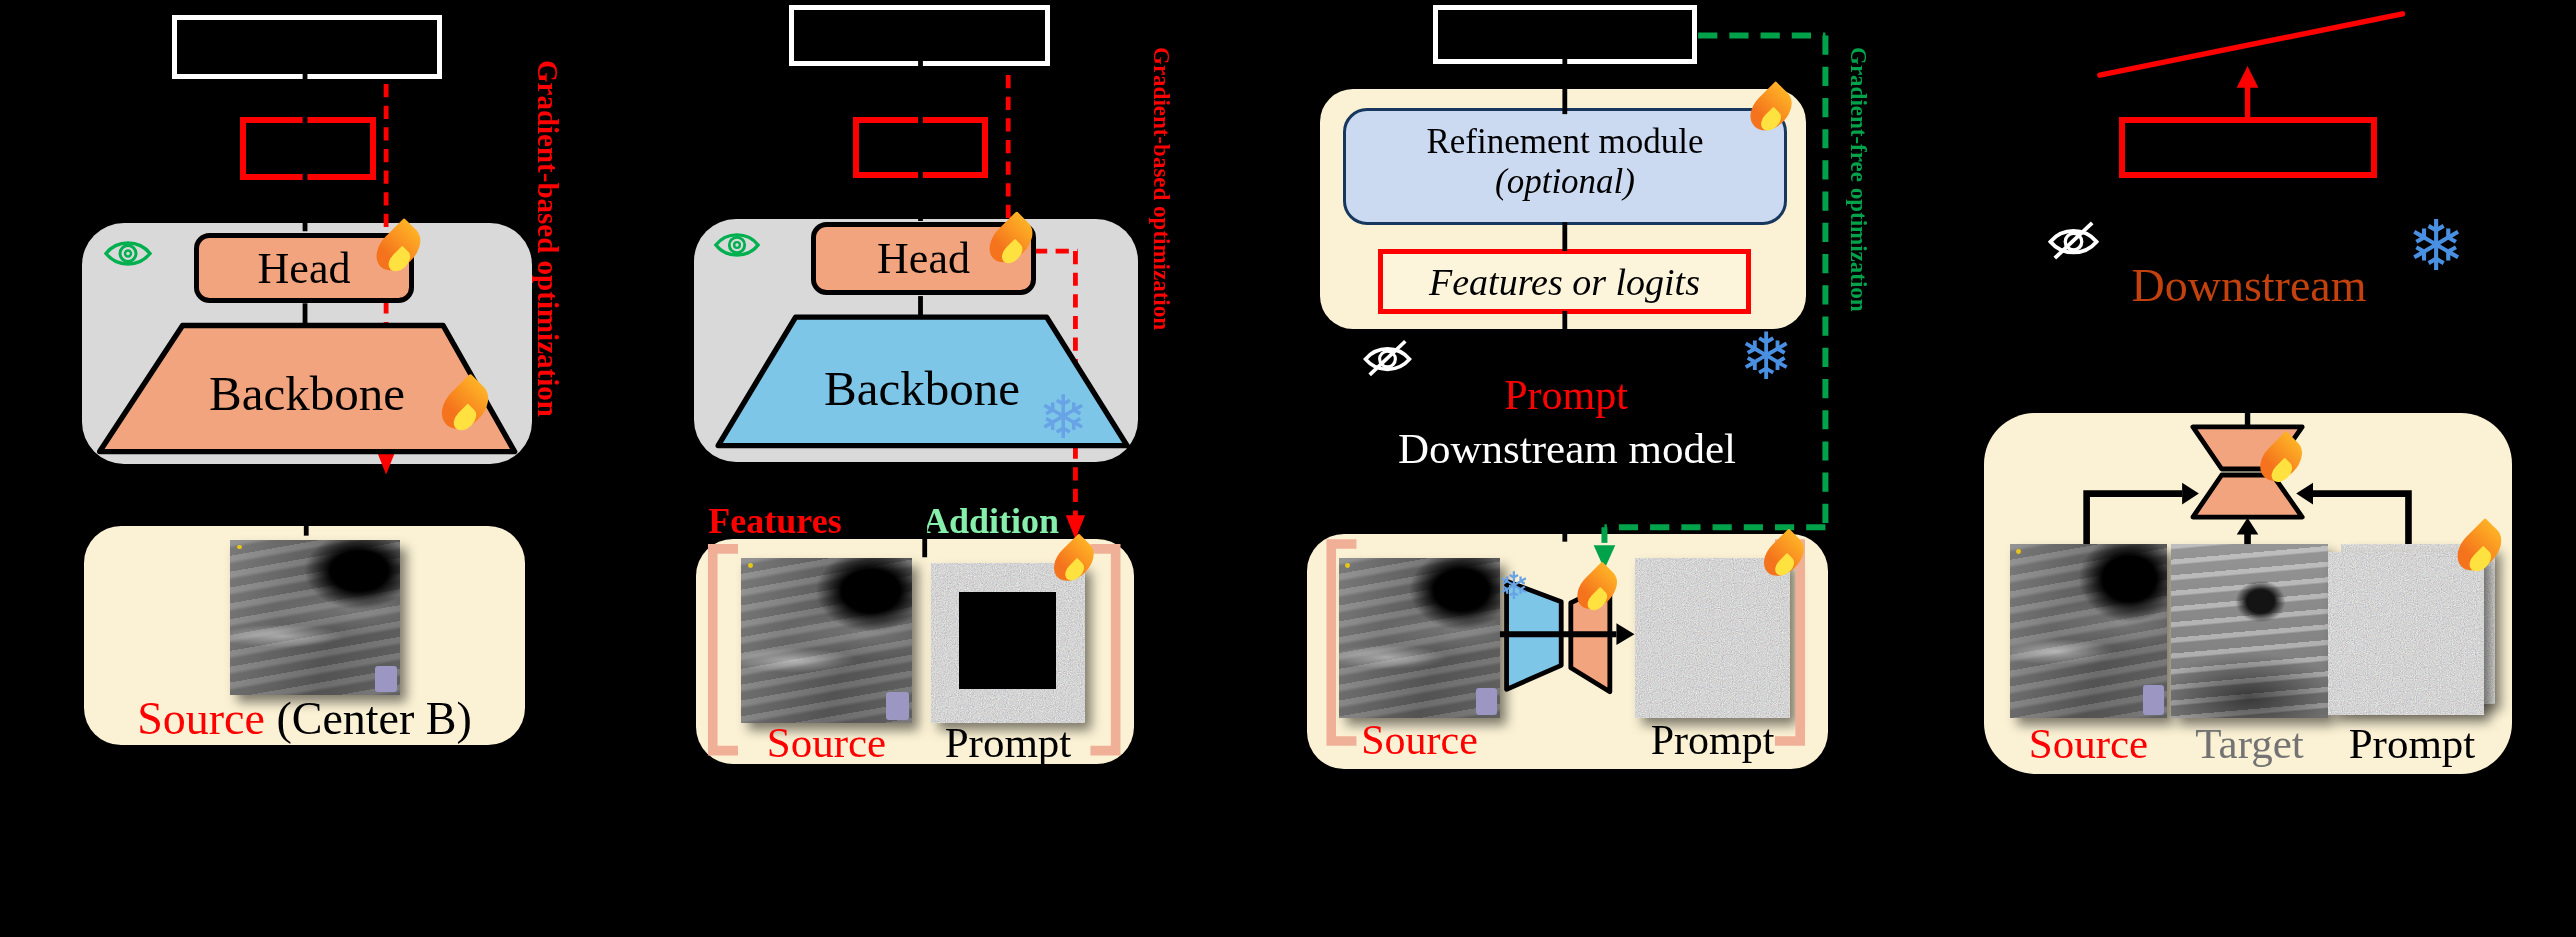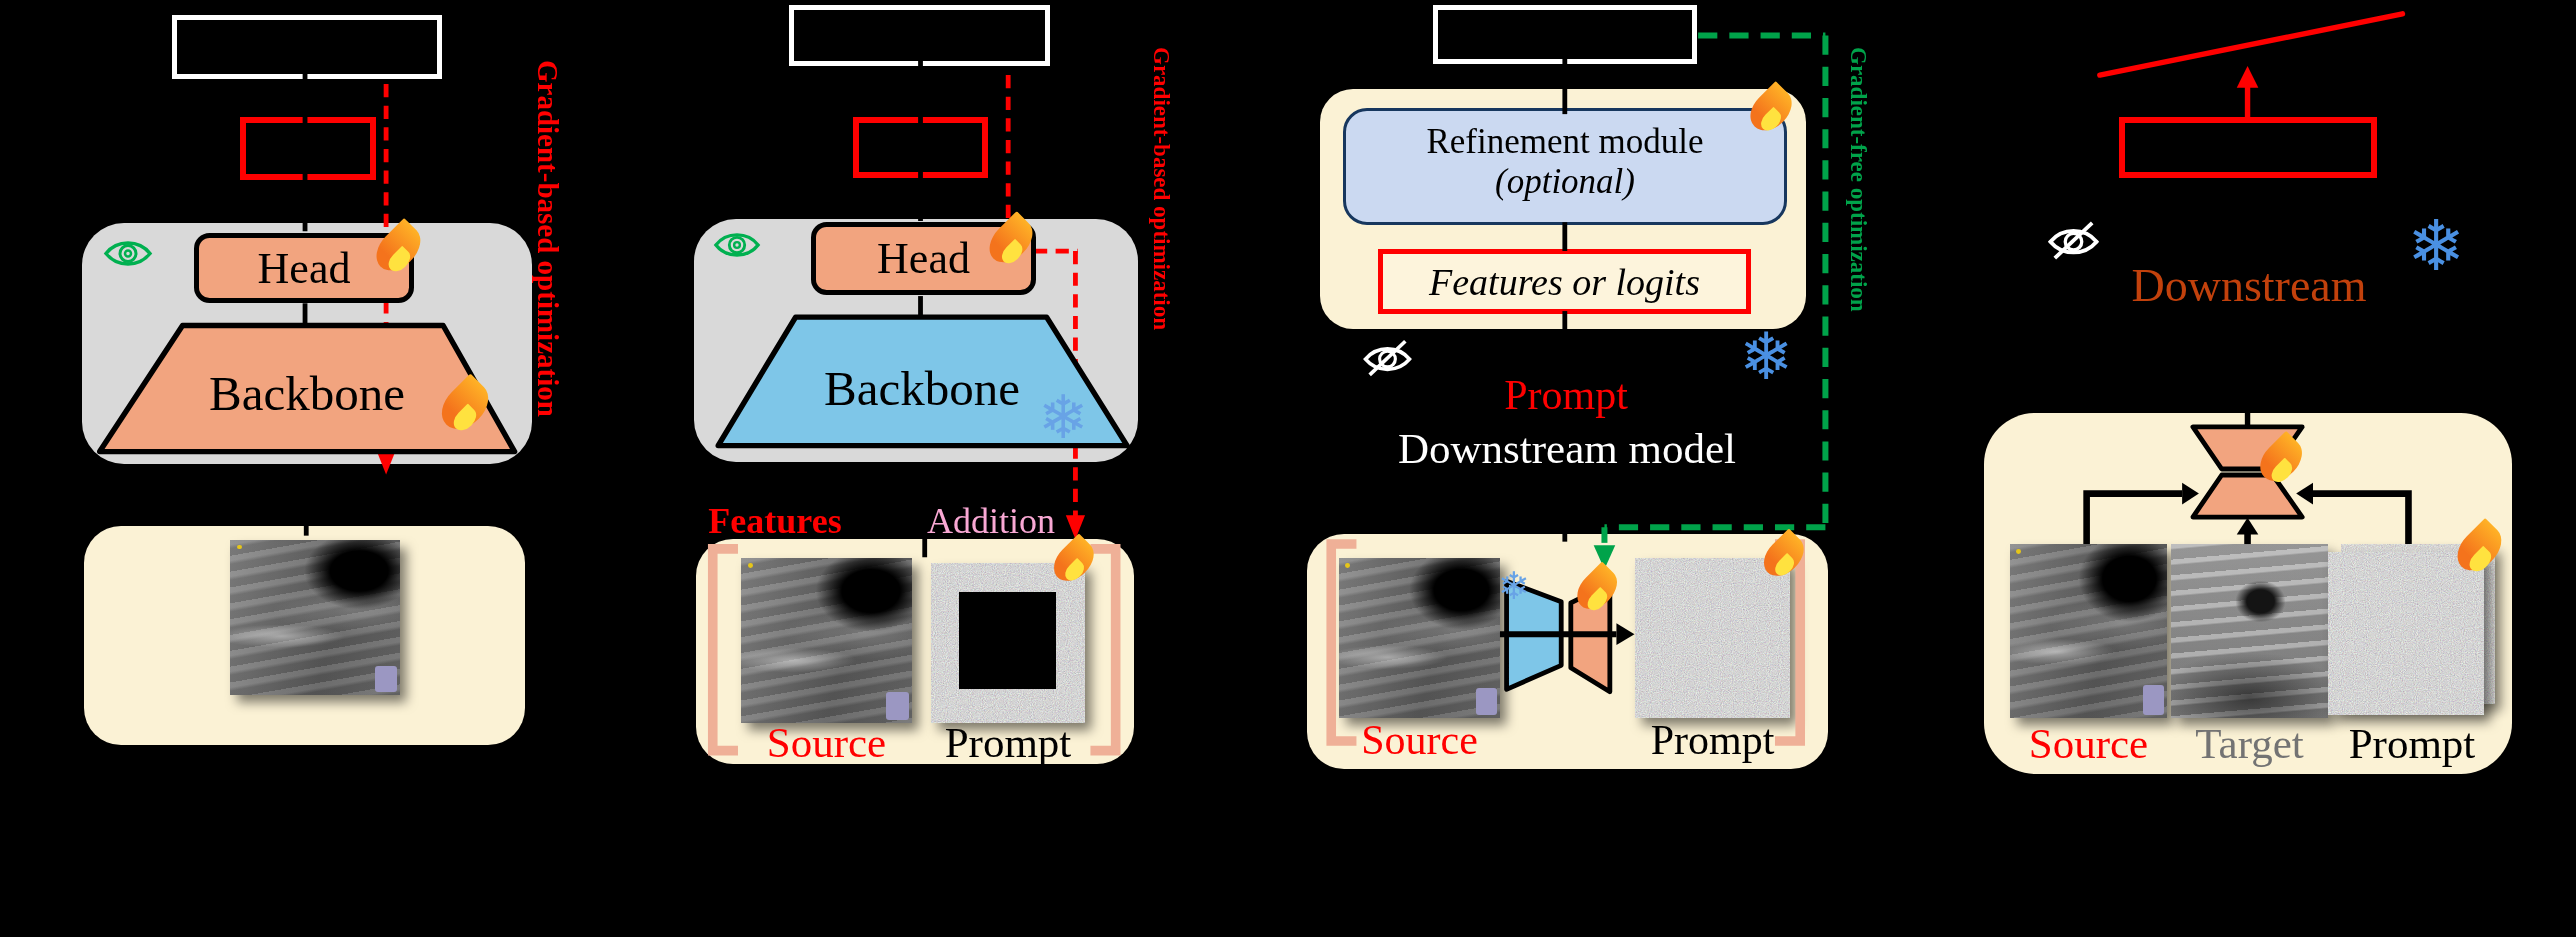--- a/index.html
+++ b/index.html
@@ -76,29 +76,32 @@
     <line x1="2672" y1="878" x2="2672" y2="912" stroke="#00A34A" stroke-width="10" stroke-dasharray="26 16"></line>
     <polygon points="2654,908 2690,908 2672,948" fill="#00A34A"></polygon>
   </svg>
 
   <div class="abs outbox whitebox z2" style="left:172px;top:15px;width:270px;height:64px;"></div>
   <div class="abs outbox redbox z2" style="left:240px;top:117px;width:136px;height:63px;"></div>
   <div class="abs headbox z2" style="left:194px;top:233px;width:220px;height:70px;">
     <span>Head</span>
   </div>
   <div class="abs us us-a z2" style="left:230px;top:540px;width:170px;height:155px;"></div>
+  <div class="abs lbl z2" style="left:84px;top:692px;width:441px;font-size:46px;">
+    <span style="color:#FF0000;">Source</span><span style="color:#000;"> (Center B)</span>
+  </div>
   <div class="abs vtext z2" style="left:531px;top:60px;height:600px;font-size:29px;color:#FF0000;">Gradient-based optimization</div>
 
   <div class="abs outbox whitebox z2" style="left:789px;top:4.8px;width:261px;height:61px;"></div>
   <div class="abs outbox redbox z2" style="left:853px;top:117px;width:135px;height:61px;"></div>
   <div class="abs headbox z2" style="left:811px;top:222px;width:225px;height:73px;">
     <span>Head</span>
   </div>
   <div class="abs lbl z2" style="left:697px;top:500px;width:156px;font-size:36px;font-weight:700;color:#FF0000;">Features</div>
-  <div class="abs lbl z2" style="left:913px;top:500px;width:156px;font-size:36px;font-weight:400;color:#f9a8d4;">Addition</div>
+  <div class="abs lbl z2" style="left:913px;top:500px;width:156px;font-size:36px;font-weight:700;color:#86efac;">Addition</div>
   <div class="abs us us-a z2" style="left:741px;top:558px;width:171px;height:165px;"></div>
   <div class="abs noisebox z2" style="left:931px;top:563px;width:154px;height:160px;">
     <svg viewBox="0 0 257 266" width="154" height="160">
         <rect width="100%" height="100%" filter="url(#noiseF)"></rect>
       </svg>
     <div class="abs" style="left:18%;top:18%;width:63%;height:61%;background:#000;"></div>
   </div>
   <div class="abs lbl z2" style="left:741px;top:718px;width:171px;font-size:43px;color:#FF0000;">Source</div>
   <div class="abs lbl z2" style="left:931px;top:718px;width:154px;font-size:43px;color:#000;">Prompt</div>
   <div class="abs vtext z2" style="left:1148px;top:47px;height:456px;font-size:23px;color:#FF0000;">Gradient-based optimization</div>

